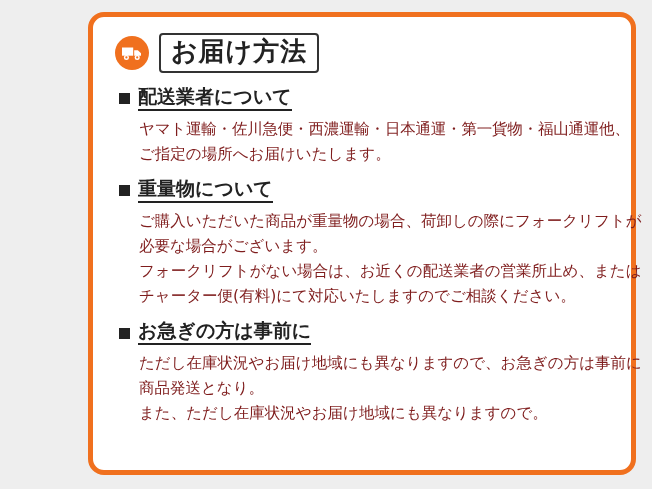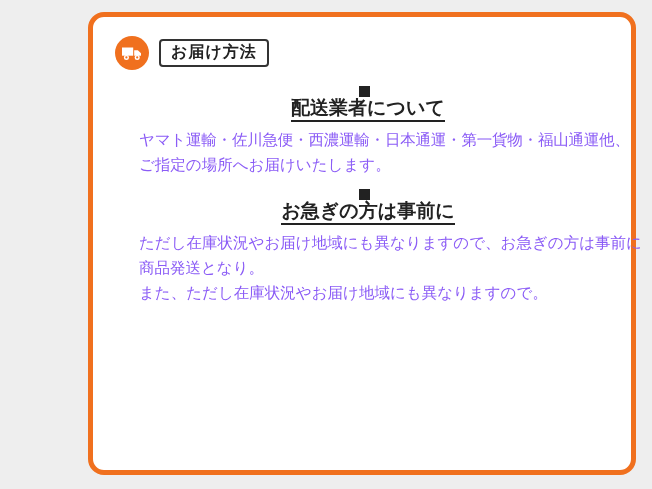--- a/index.html
+++ b/index.html
@@ -57,34 +57,33 @@
     flex: none;
   }
   .truck-icon svg { display: block; }
   .title-box {
     border: 2px solid #333333;
     border-radius: 4px;
     padding: 2px 10px 4px 10px;
     display: inline-block;
   }
   .title-text {
-    font-size: 16px;
+    font-size: 26px;
     font-weight: bold;
     color: #222222;
     letter-spacing: 1px;
     line-height: 1.15;
     white-space: nowrap;
   }
   
   .section { margin-bottom: 2px; }
   .sec-head {
     display: flex;
     align-items: center;
     margin: 10px 0 6px 8px;
-    flex-direction: column;
   }
   .sec-square {
     width: 11px;
     height: 11px;
     background: #222222;
     margin-right: 8px;
     flex: none;
     position: relative;
     top: 1px;
   }
@@ -96,21 +95,21 @@
     padding-bottom: 1px;
     line-height: 1.2;
     white-space: nowrap;
   }
   .sec-body {
     margin-left: 28px;
     margin-right: 6px;
   }
   .line {
     font-size: 15.5px;
-    color: #8b5cf6;
+    color: #7f1d1d;
     line-height: 1.62;
     white-space: nowrap;
   }
   .line.tight { letter-spacing: -0.2px; }
 </style>
 </head>
 <body>
 
 <div class="page">
   <div class="panel">
@@ -136,20 +135,32 @@
         <div class="sec-head">
           <span class="sec-square"></span>
           <span class="sec-title">配送業者について</span>
         </div>
         <div class="sec-body">
           <div class="line tight">ヤマト運輸・佐川急便・西濃運輸・日本通運・第一貨物・福山通運他、</div>
           <div class="line">ご指定の場所へお届けいたします。</div>
         </div>
       </div>
 
+      <div class="section">
+        <div class="sec-head">
+          <span class="sec-square"></span>
+          <span class="sec-title">重量物について</span>
+        </div>
+        <div class="sec-body">
+          <div class="line">ご購入いただいた商品が重量物の場合、荷卸しの際にフォークリフトが</div>
+          <div class="line">必要な場合がございます。</div>
+          <div class="line">フォークリフトがない場合は、お近くの配送業者の営業所止め、または</div>
+          <div class="line">チャーター便(有料)にて対応いたしますのでご相談ください。</div>
+        </div>
+      </div>
 
       <div class="section">
         <div class="sec-head">
           <span class="sec-square"></span>
           <span class="sec-title">お急ぎの方は事前に</span>
         </div>
         <div class="sec-body">
           <div class="line">ただし在庫状況やお届け地域にも異なりますので、お急ぎの方は事前に</div>
           <div class="line">商品発送となり。</div>
           <div class="line">また、ただし在庫状況やお届け地域にも異なりますので。</div>

